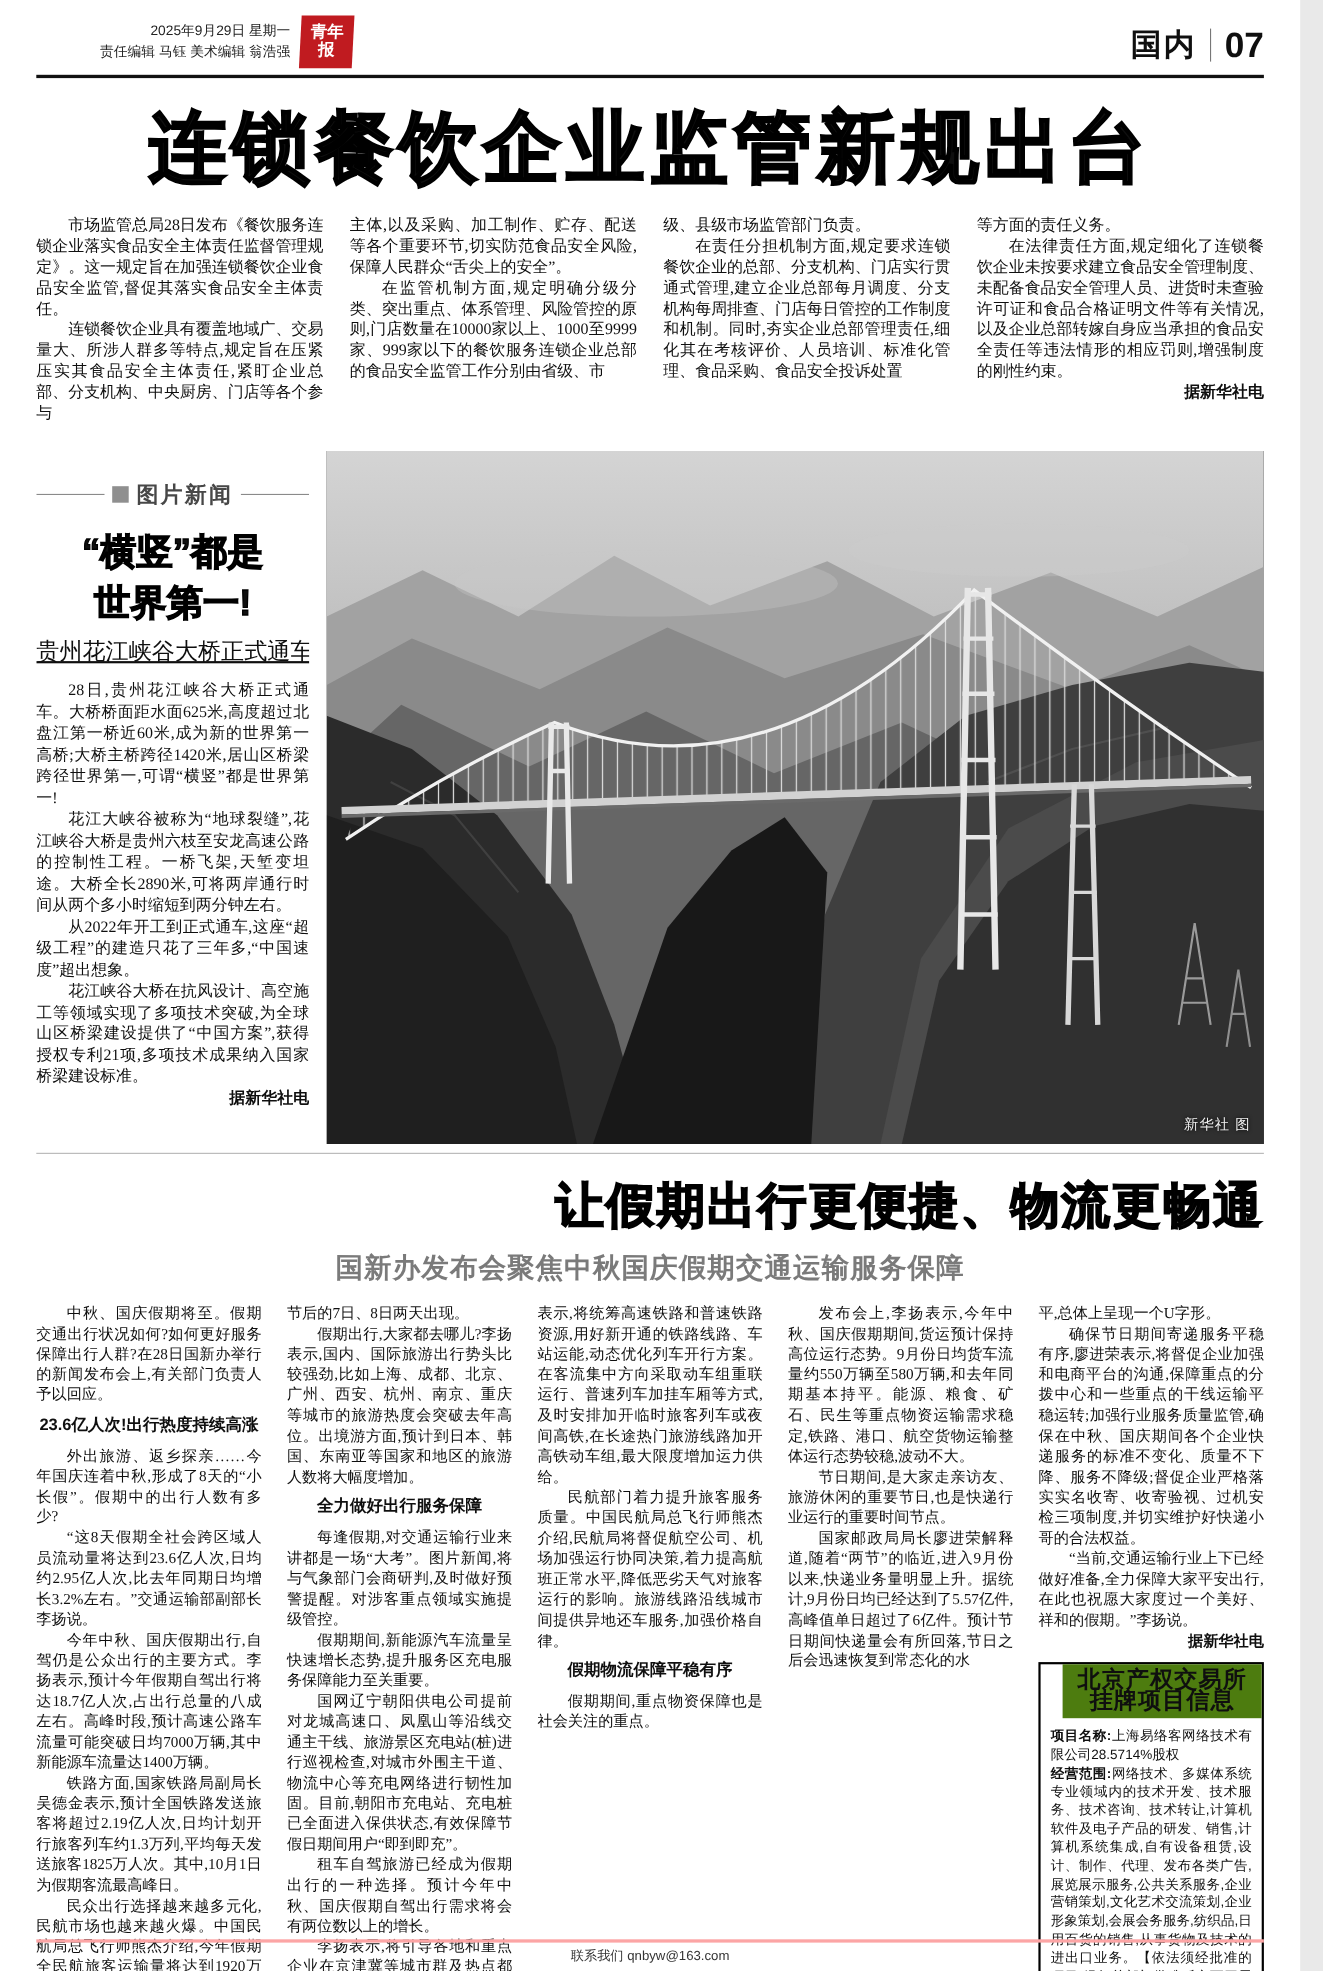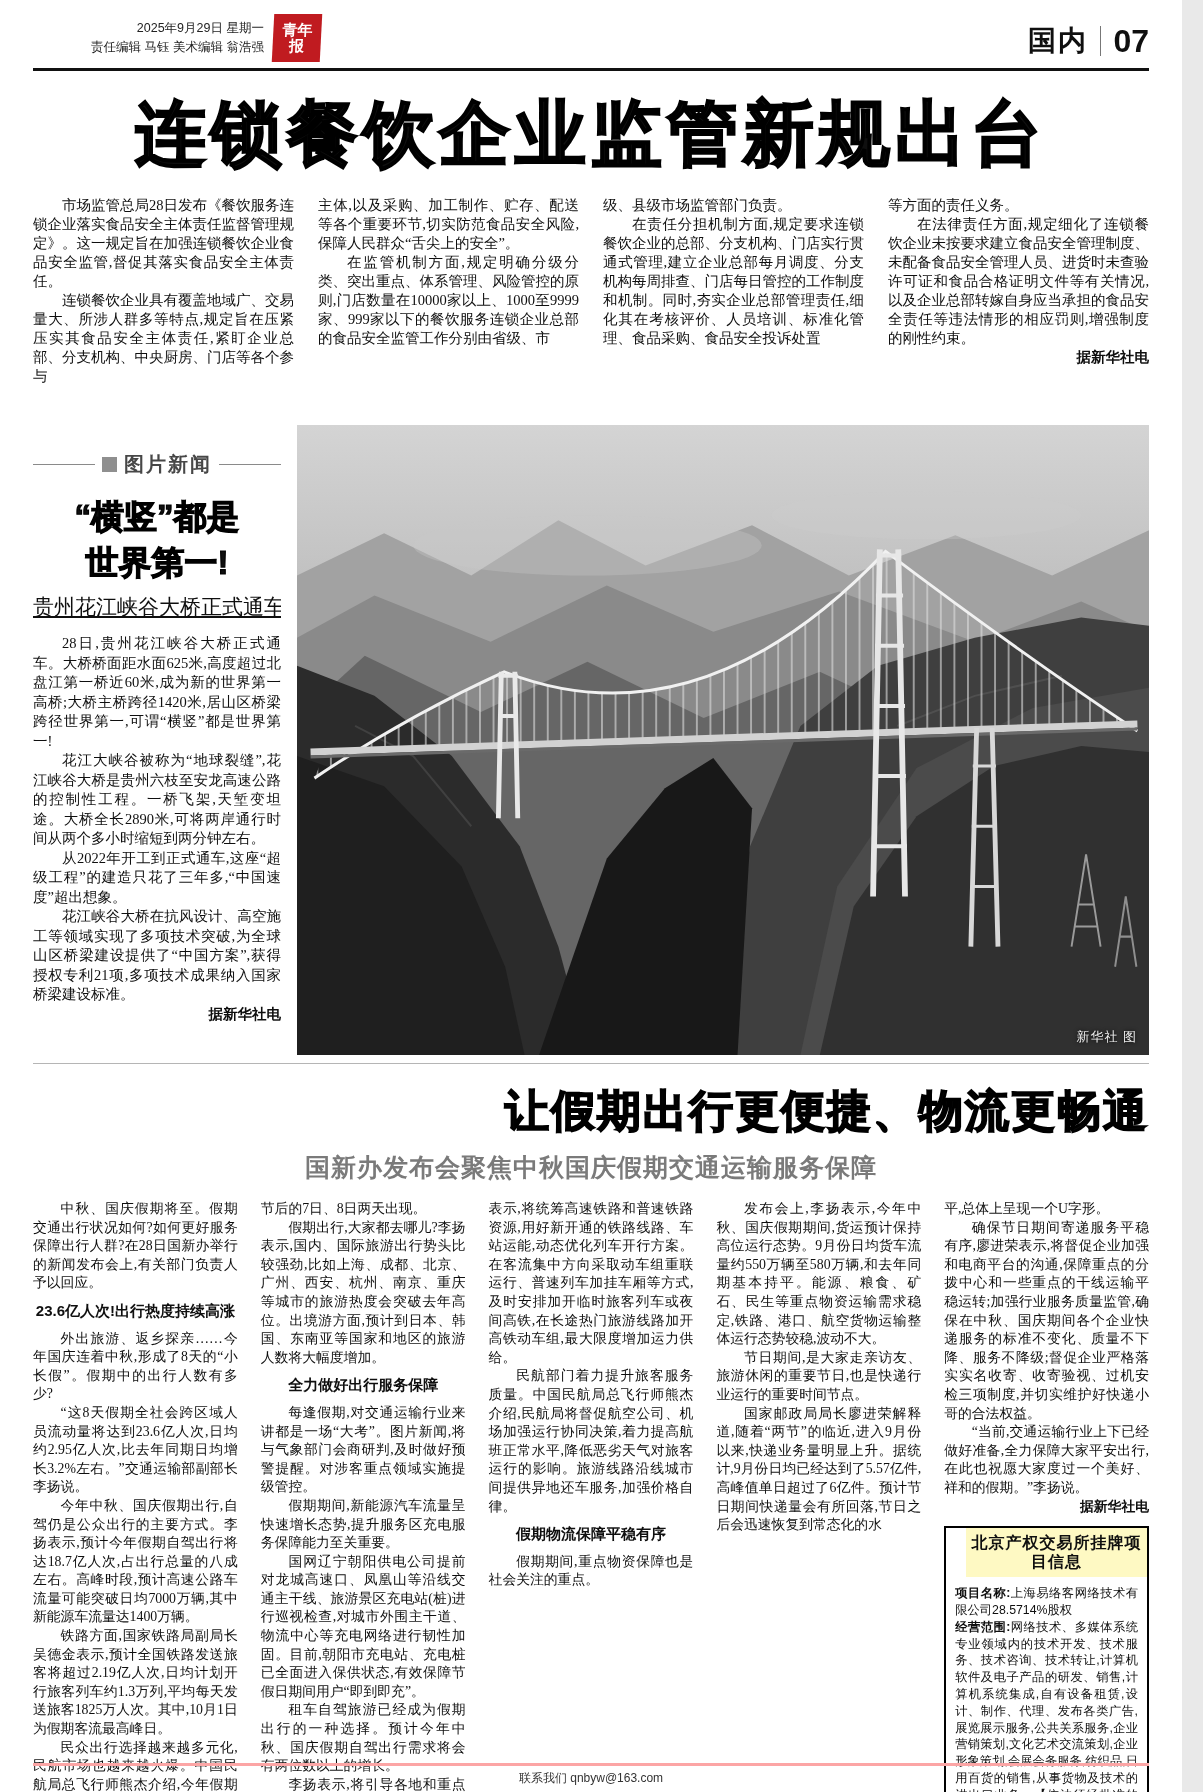--- a/index.html
+++ b/index.html
@@ -23,21 +23,21 @@
              -webkit-text-stroke:2px #000;white-space:nowrap;}
   .cols4{display:flex;gap:24px;}
   .cols4 .acol{flex:1;font-size:14.5px;line-height:19px;text-align:justify;
                font-family:"Liberation Serif","DejaVu Serif",serif;}
   p{margin:0;text-indent:2em;}
   p.cont{text-indent:0;}
   .byline{text-align:right;font-weight:700;text-indent:0;}
   .col-subhead{font-weight:800;text-align:center;font-size:15px;margin:9px 0;text-indent:0;
                font-family:"Liberation Sans","DejaVu Sans",sans-serif;}
   
-  .mid{display:flex;gap:16px;margin-top:39px;height:630px;justify-content:space-between;}
+  .mid{display:flex;gap:16px;margin-top:24px;height:630px;justify-content:space-between;}
   .pnews{width:248px;flex:none;overflow:hidden;}
   .kicker{display:flex;align-items:center;gap:7px;margin-top:26px;}
   .kline{flex:1;height:1px;background:#8a8a8a;}
   .ksq{width:15px;height:15px;background:#8f8f8f;flex:none;}
   .ktext{font-size:20px;font-weight:800;color:#474747;letter-spacing:2px;white-space:nowrap;}
   .p-head{font-size:33px;font-weight:900;text-align:center;line-height:1.38;margin:16px 0 8px;
           -webkit-text-stroke:1.2px #000;}
   .p-sub{font-size:21px;text-align:center;margin:0 0 13px;font-weight:500;white-space:nowrap;text-decoration:underline;}
   .p-body{font-size:14.5px;line-height:19.5px;text-align:justify;
           font-family:"Liberation Serif","DejaVu Serif",serif;}
@@ -49,21 +49,21 @@
   .bottom{border-top:1px solid #b5b5b5;margin-top:8px;padding-top:18px;}
   .b-head{font-size:44px;font-weight:900;text-align:right;margin:0;letter-spacing:2px;
           -webkit-text-stroke:1.6px #000;white-space:nowrap;}
   .b-sub{font-size:25px;text-align:center;color:#7a7a7a;margin-top:10px;font-weight:600;letter-spacing:1px;}
   .cols5{display:flex;gap:23px;margin-top:16px;align-items:flex-start;}
   .cols5 .bcol{flex:1;font-size:13.8px;line-height:18.6px;text-align:justify;min-width:0;
                font-family:"Liberation Serif","DejaVu Serif",serif;}
   
   .listing-box{border:2px solid #000;margin-top:10px;background:#fff;
                font-family:"Liberation Sans","DejaVu Sans",sans-serif;}
-  .listing-title{background:#fef9c3;font-weight:800;font-size:16px;text-align:center;
+  .listing-title{background:#4d7c0f;font-weight:800;font-size:21px;text-align:center;
                  padding:6px 4px;letter-spacing:1px;margin-left:20px;}
   .listing-fields{padding:8px 9px 10px;font-size:12.3px;line-height:16.8px;}
   .listing-fields p{text-indent:0;text-align:justify;margin:0;}
   .listing-fields b{font-weight:800;}
   
   .page-footer{position:absolute;left:33px;right:33px;bottom:5px;border-top:3px solid #fca5a5;
                text-align:center;padding-top:4px;font-size:12px;color:#333;}
 </style>
 </head>
 <body>

